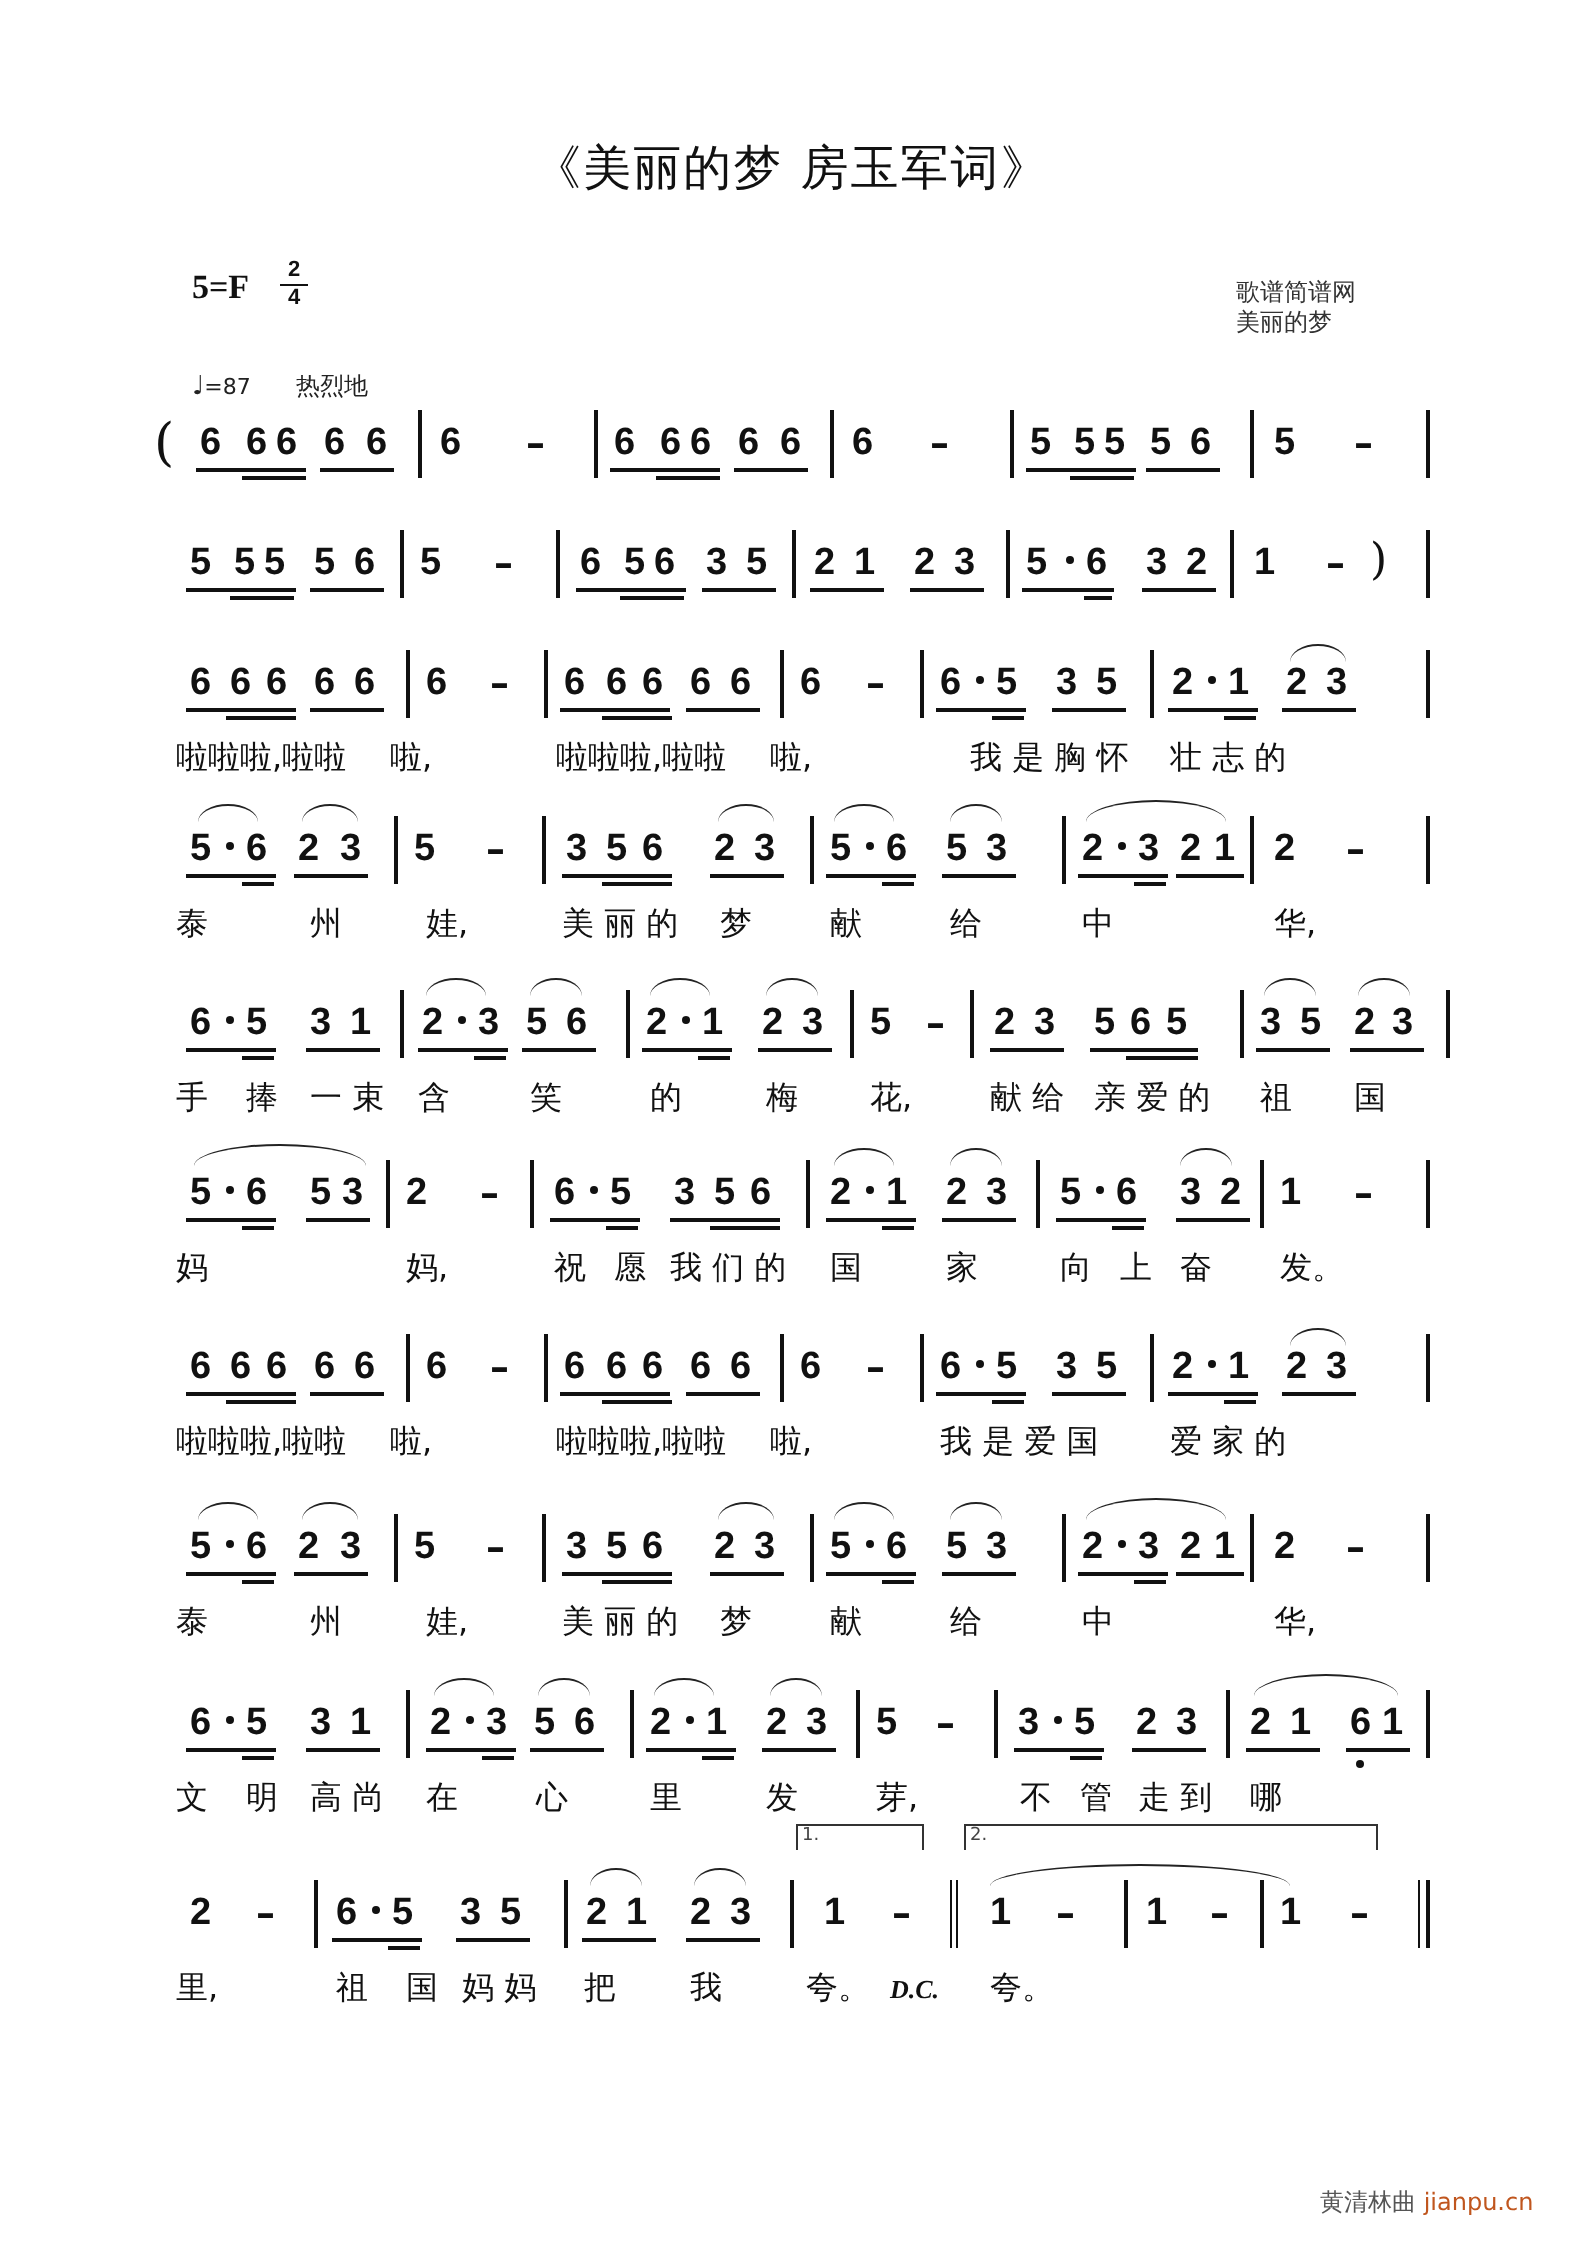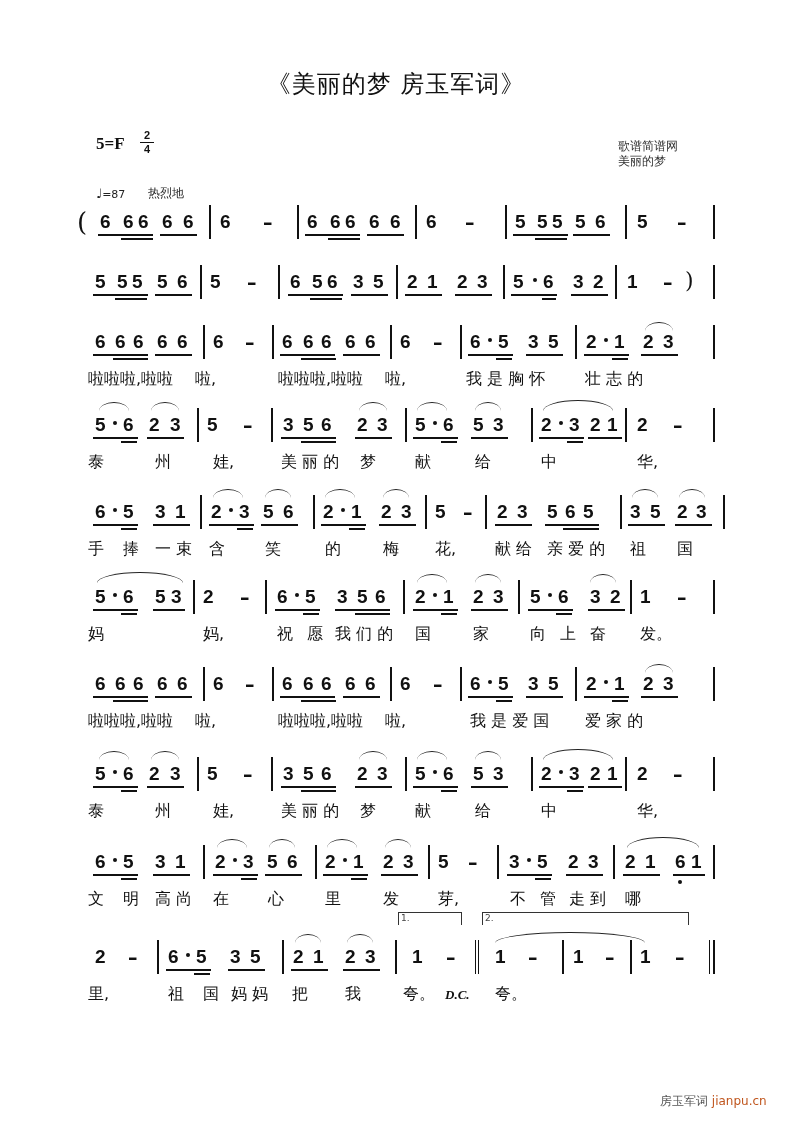--- a/index.html
+++ b/index.html
@@ -184,21 +184,21 @@
     <span class="arc" style="left:560px;width:28px;top:-3px"></span>
     <span class="n" style="left:558px">2</span>
       <span class="n" style="left:578px">3</span>
     <span class="ul" style="left:556px;width:37px;top:29px"></span>
     <span class="bar" style="left:628px"></span>
   </div>
   <span class="lyr" style="left:3px">啦啦啦,啦啦</span>
   <span class="lyr" style="left:110px">啦,</span>
   <span class="lyr" style="left:193px">啦啦啦,啦啦</span>
   <span class="lyr" style="left:300px">啦,</span>
-  <span class="lyr" style="left:381px">我 是 胸 怀</span>
+  <span class="lyr" style="left:400px">我 是 胸 怀</span>
   <span class="lyr" style="left:500px">壮 志 的</span>
 </div>
 
 <div class="row" style="top:408px;">
   <div class="notes">
     <span class="arc" style="left:14px;width:30px;top:-6px"></span>
     <span class="n" style="left:10px">5</span>
       <span class="dot" style="left:28px"></span>
       <span class="n" style="left:38px">6</span>
     <span class="ul" style="left:8px;width:45px;top:29px"></span>
@@ -621,15 +621,15 @@
   <span class="lyr" style="left:118px">国</span>
   <span class="lyr" style="left:146px">妈 妈</span>
   <span class="lyr" style="left:207px">把</span>
   <span class="lyr" style="left:260px">我</span>
   <span class="lyr" style="left:318px">夸。</span>
   <span class="lyr dc" style="left:360px;top:47px">D.C.</span>
   <span class="lyr" style="left:410px">夸。</span>
 </div>
 
 <div class="wm">
-  <span>房玉军词</span>
+  <span>黄清林曲</span>
   <span class="url">jianpu.cn</span>
 </div>
 
 </body></html>

